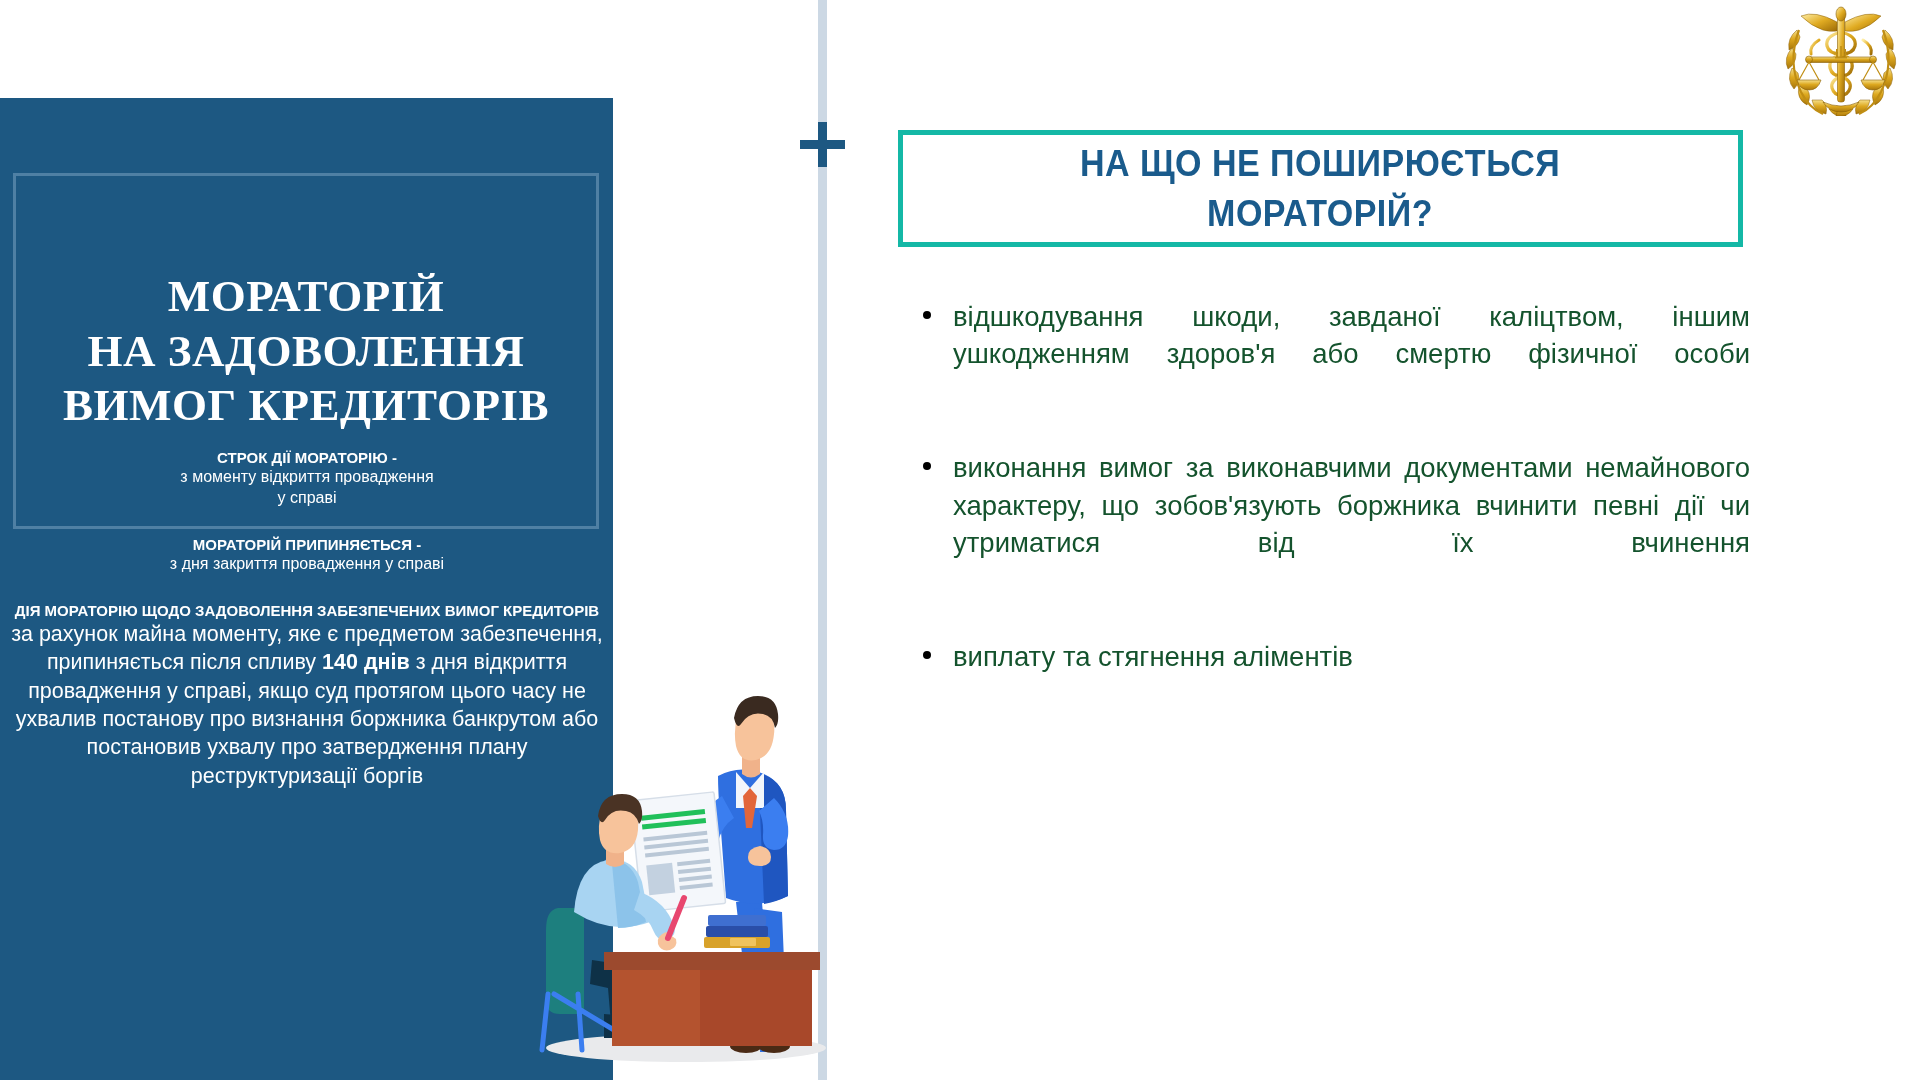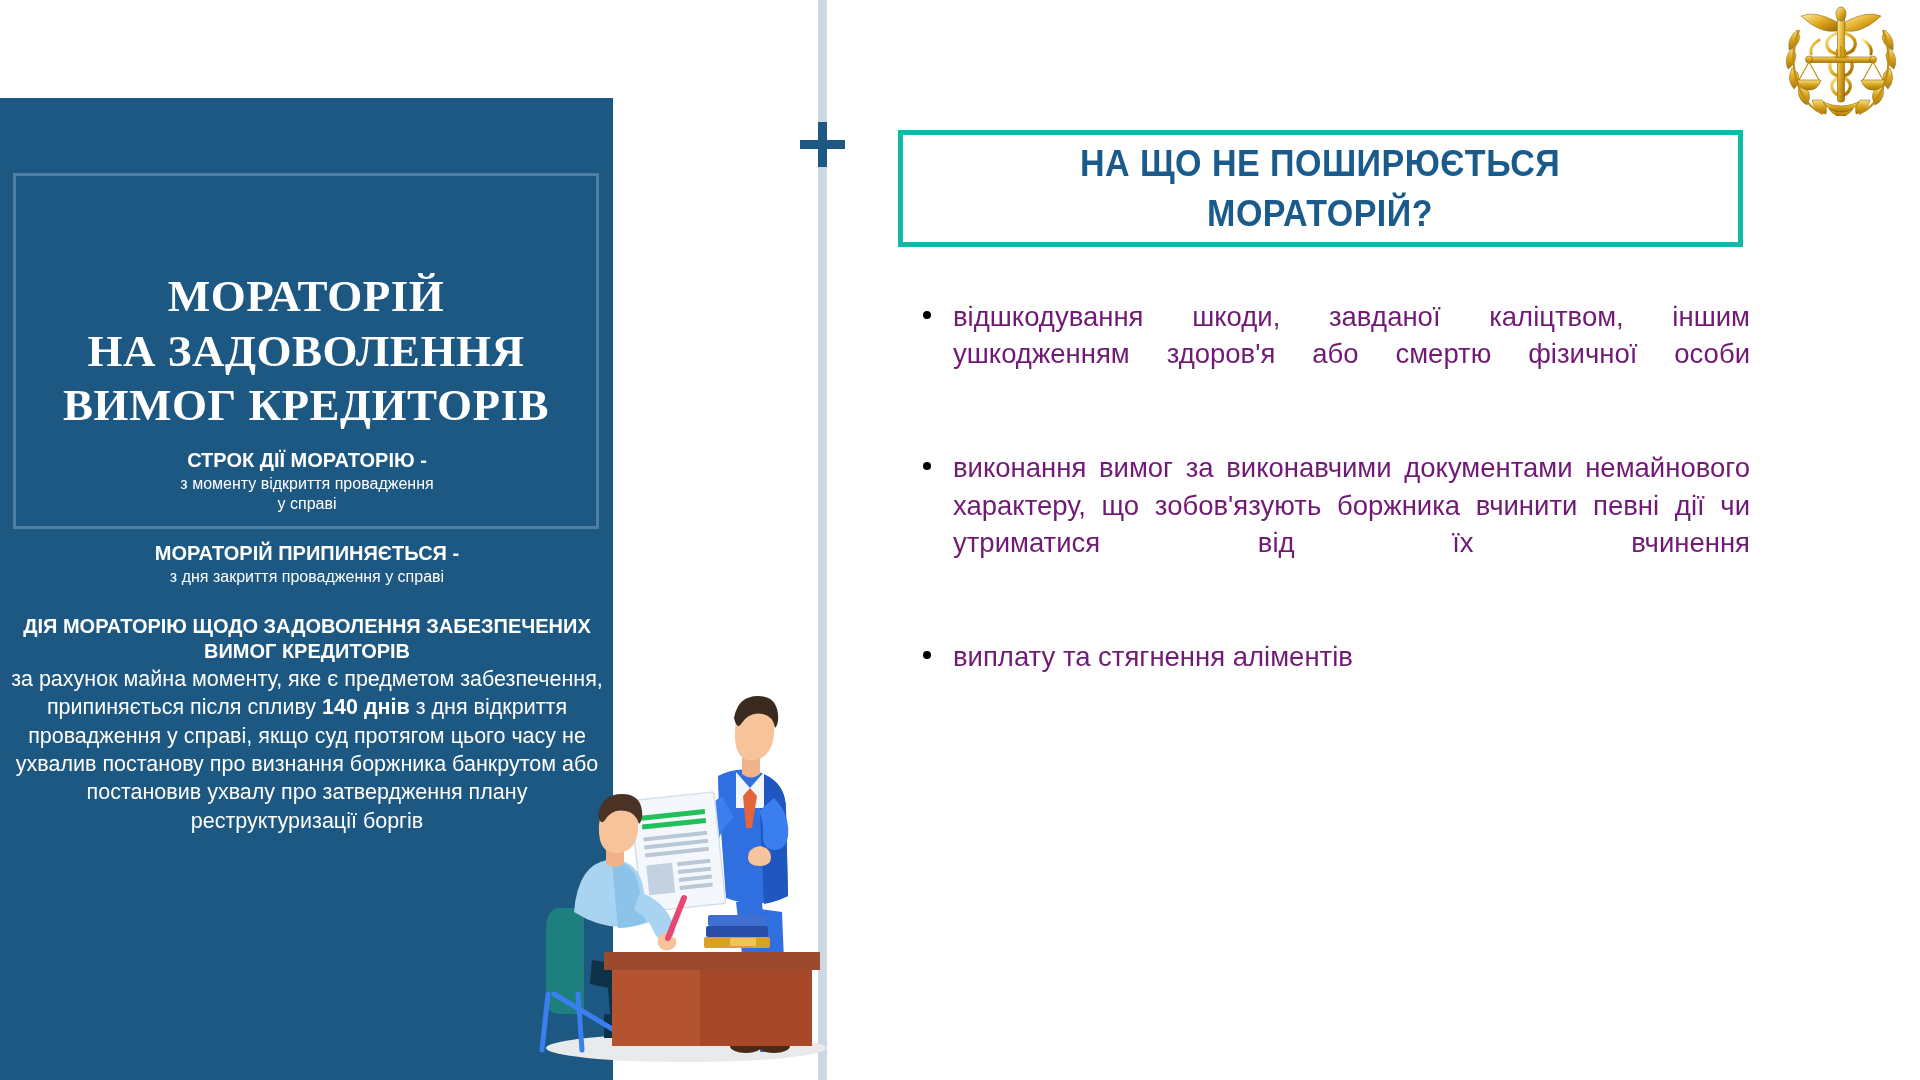--- a/index.html
+++ b/index.html
@@ -39,21 +39,21 @@
   .left-body {
     position: absolute;
     left: 8px; top: 350px;
     width: 598px;
     text-align: center;
     color: #ffffff;
   }
   .lb-block { margin-bottom: 26px; }
   .lb-block:last-child { margin-bottom: 16px; }
   .lb-head {
-    font-size: 20px;
+    font-size: 15px;
     font-weight: bold;
     line-height: 1.28;
   }
   .lb-sub {
     font-size: 16px;
     font-weight: normal;
     line-height: 1.3;
   }
   .lb-para {
     font-size: 21.5px;
@@ -106,21 +106,21 @@
   
   .bullets {
     position: absolute;
     left: 915px; top: 298px;
     width: 835px;
   }
   .bullet-item {
     position: relative;
     padding-left: 38px;
     margin-bottom: 39px;
-    color: #701a75;
+    color: #14532d;
     font-family: "Liberation Sans Narrow", "Liberation Sans", sans-serif;
     font-size: 27.5px;
     line-height: 1.36;
     text-align: justify;
     transform-origin: left top;
   }
   .bullet-item:last-child { margin-bottom: 0; }
   .bullet-item .dot {
     position: absolute;
     left: 8px; top: 13px;

